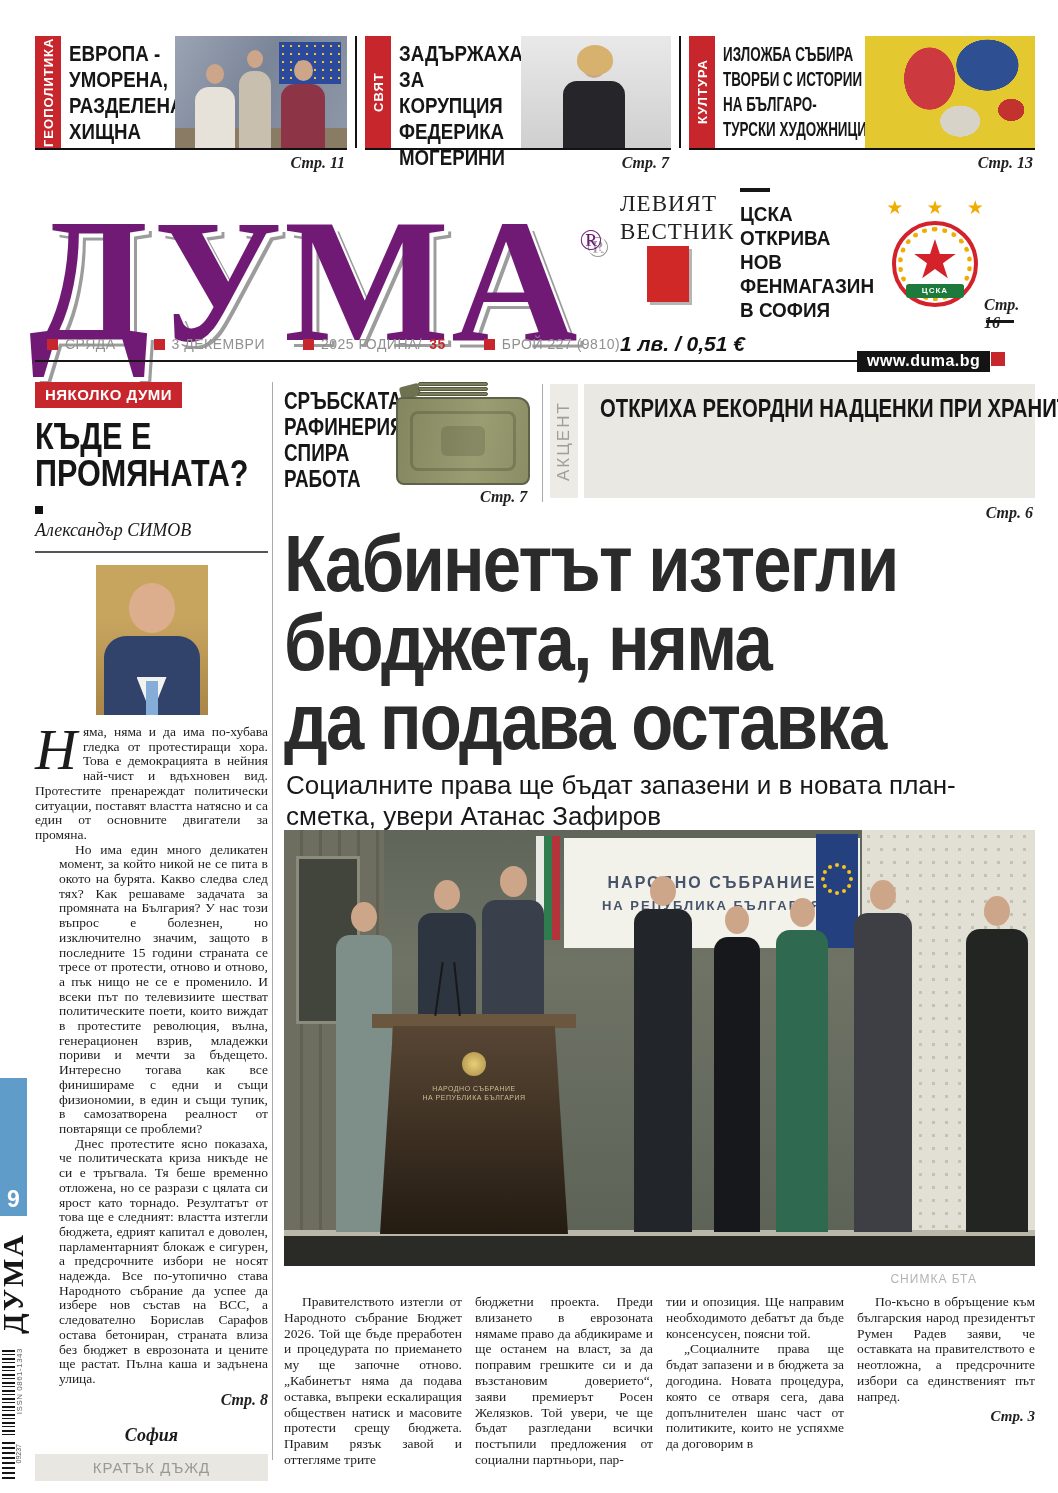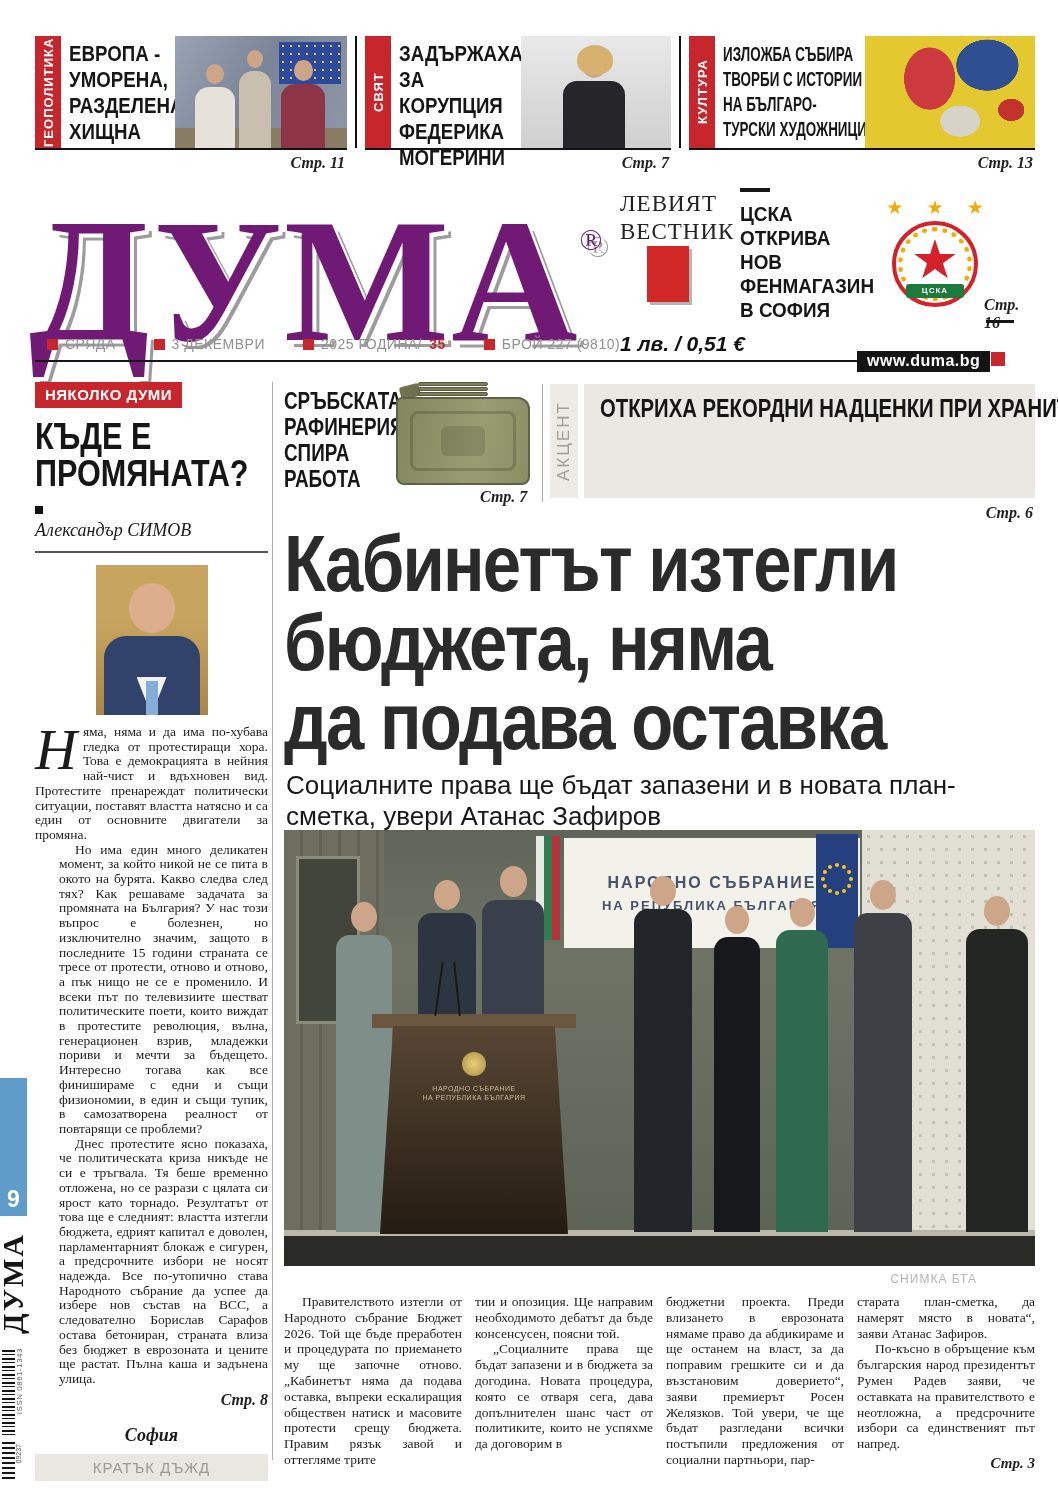--- a/index.html
+++ b/index.html
@@ -482,28 +482,27 @@
       <div class="mp-mic" style="left:172px;top:132px;transform:rotate(-6deg)"></div>
     </div>
 
     <div class="photo-credit">СНИМКА БТА</div>
 
     <div class="columns">
       <div class="col">
         <p class="ind">Правителството изтегли от Народното събрание Бюджет 2026. Той ще бъде преработен и процедурата по приемането му ще започне отново. „Кабинетът няма да подава оставка, въпреки ескалиращия обществен натиск и масовите протести срещу бюджета. Правим рязък завой и оттегляме трите</p>
       </div>
       <div class="col">
+        <p>бюджетни проекта. Преди влизането в еврозоната нямаме право да абдикираме и ще останем на власт, за да поправим грешките си и да възстановим доверието“, заяви премиерът Росен Желязков. Той увери, че ще бъдат разгледани всички постъпили предложения от социални партньори, пар-</p>
+      </div>
+      <div class="col">
         <p>тии и опозиция. Ще направим необходимото дебатът да бъде консенсусен, поясни той.</p>
         <p class="ind">„Социалните права ще бъдат запазени и в бюджета за догодина. Новата процедура, която се отваря сега, дава допълнителен шанс част от политиките, които не успяхме да договорим в</p>
       </div>
       <div class="col">
-        <p>бюджетни проекта. Преди влизането в еврозоната нямаме право да абдикираме и ще останем на власт, за да поправим грешките си и да възстановим доверието“, заяви премиерът Росен Желязков. Той увери, че ще бъдат разгледани всички постъпили предложения от социални партньори, пар-</p>
-      </div>
-      <div class="col">
-        <p>старата план-сметка, да намерят място в новата“, заяви Атанас Зафиров.</p>
         <p class="ind">По-късно в обръщение към българския народ президентът Румен Радев заяви, че оставката на правителството е неотложна, а предсрочните избори са единственият път напред.</p>
         <div class="colref pageref">Стр. 3</div>
       </div>
     </div>
 
   </div>
 
   <div class="edge-blue">
     <div class="edge-num">9</div>
   </div>

